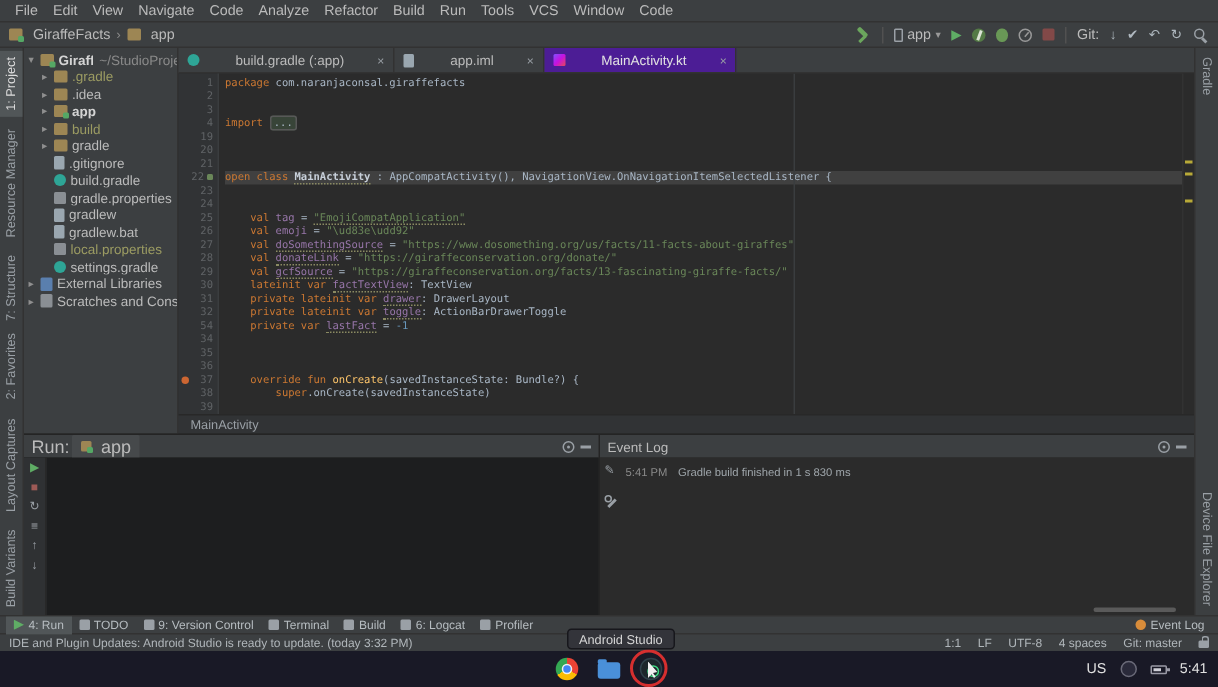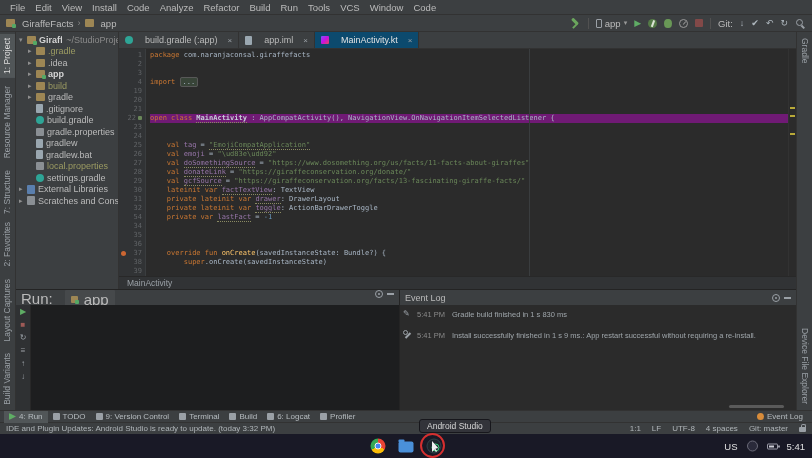--- a/index.html
+++ b/index.html
@@ -63,46 +63,46 @@
 .i-props{background:#8a8f94;width:8px;height:8px}
 .i-lib{background:#5a7fae;width:8px;height:9px}
 .i-scratch{background:#8a8f94;width:8px;height:9px}
 .i-kotlin{background:linear-gradient(135deg,#7f52ff 0%,#c711e1 50%,#e44857 100%);width:8px;height:8px}
 .tlabel{overflow:hidden}
 .tlabel.bold{font-weight:bold;color:#d4d4d4}
 .tlabel.ignored{color:#9b9b62}
 .tpath{color:#8a8a8a;margin-left:4px;overflow:hidden}
 .editor-col{flex:1;display:flex;flex-direction:column;min-width:0}
 .tabbar{height:17px;background:#3c3f41;border-bottom:1px solid #323232;display:flex;align-items:stret;font-size:9px;flex:none}
-.tab{display:flex;align-items:center;gap:9px;padding:0 6px;border-right:1px solid #323232;color:#bbb}
-.tab.active{background:#0c4a6e;color:#e2e2e2}
+.tab{display:flex;align-items:center;gap:21px;padding:0 6px;border-right:1px solid #323232;color:#bbb}
+.tab.active{background:#4c1d95;color:#e2e2e2}
 .closex{color:#9aa0a6;font-size:8px;margin-left:1px}
 .editor{flex:1;display:flex;min-height:0;position:relative;background:#2b2b2b}
 .gutter{width:27px;background:#313335;border-right:1px solid #3a3d3f;font:7px "DejaVu Sans Mono",monospace;color:#606366;text-align:right;padding:2px 3px 0 0;flex:none}
 .gline{height:9px;line-height:9px;position:relative}
 .cls-mark{display:inline-block;width:4px;height:4px;background:#6a8759;border-radius:1px;margin-left:2px}
 .ovr-mark{position:absolute;left:2px;top:2px;width:5px;height:5px;border-radius:50%;background:#cc6632}
 .codearea{flex:1;position:relative;font:7px "DejaVu Sans Mono",monospace;color:#a9b7c6;padding:2px 0 0 4px;white-space:pre;overflow:hidden}
 .codearea::after{content:'';position:absolute;top:0;bottom:0;left:calc(4px + 90ch);width:1px;background:#3a3d3f}
 .cline{height:9px;line-height:9px}
-.cline.caret{background:#701a75}
+.cline.caret{background:#404040}
 .tok.kw{color:#cc7832}
 .tok.st{color:#6a8759}
 .tok.mem{color:#9876aa}
 .tok.mth{color:#ffc66b}
 .tok.num{color:#6897bb}
 .tok.cls{color:#c8d0da;font-weight:bold}
 .tok.fold{background:#384438;border:1px solid #585858;border-radius:2px;padding:0 2px}
 .tok.u{border-bottom:1px dotted #8a8a62}
 .estripe{position:absolute;right:0;top:0;bottom:0;width:8px;background:#2b2b2b;border-left:1px solid #323232}
 .emark{position:absolute;right:1px;width:5px;height:2px;background:#b8a938}
 .ebreadcrumb{height:13px;background:#313335;border-top:1px solid #282828;display:flex;align-items:center;padding:0 8px;font-size:8.5px;color:#9aa0a6;flex:none}
 .bottom-section{height:121px;display:flex;border-top:1px solid #242424;flex:none}
 .runpanel{width:384px;display:flex;flex-direction:column;border-right:1px solid #242424;flex:none}
-.phead2{height:15px;background:#3c3f41;display:flex;align-items:flex-start;gap:12px;padding:0 5px;font-size:15px;flex:none}
+.phead2{height:15px;background:#3c3f41;display:flex;align-items:center;gap:2px;padding:0 5px;font-size:12px;flex:none}
 .runtab{display:flex;align-items:center;gap:3px;background:#46494b;padding:1px 6px;border-radius:1px}
 .run-body{flex:1;display:flex;background:#1d1e1f;min-height:0}
 .run-tools{width:15px;background:#2f3133;border-right:1px solid #282828;display:flex;flex-direction:column;align-items:center;padding-top:3px;gap:5px;font-size:8px;flex:none}
 .rti{line-height:8px;color:#9aa0a6}
 .rti-rerun{color:#5fad65}
 .rti-stop{color:#9d5a56}
 .eventlog{flex:1;display:flex;flex-direction:column;min-width:0}
 .el-head{height:15px;background:#3c3f41;display:flex;align-items:center;padding:0 5px;font-size:9px;gap:4px;flex:none}
 .el-body{flex:1;background:#2b2b2b;display:flex;position:relative;min-height:0}
 .el-gutter{width:15px;flex:none;position:relative}
@@ -132,32 +132,32 @@
 .ic-chrome::after{content:'';position:absolute;inset:4px;background:#4285f4;border:1px solid #f1f1f1;border-radius:50%}
 .ic-files{background:#4a90d9;border-radius:2px;height:11px;margin-top:2px}
 .ic-files::before{content:'';position:absolute;top:-2px;left:0;width:6px;height:3px;background:#4a90d9;border-radius:1px}
 .ic-as{border-radius:50%;background:#1d262b;border:1px solid #30414a}
 .ic-as::after{content:'';position:absolute;left:3.5px;top:3.5px;width:6px;height:6px;border:1.2px solid #3ddc84;border-radius:50%}
 .tb-right{position:absolute;right:7px;top:50%;transform:translateY(-50%);display:flex;align-items:center;gap:9px;font-size:9.5px;color:#e0e0e0}
 .tbcirc{width:11px;height:11px;border:1.5px solid #6a6a78;border-radius:50%;background:#2a2a3a}
 .battery{width:11px;height:6px;border:1px solid #9a9aa6;border-radius:1px;position:relative}
 .battery::before{content:'';position:absolute;inset:1px;right:3px;background:#cfcfd8}
 .battery::after{content:'';position:absolute;right:-3px;top:1px;width:2px;height:2px;background:#9a9aa6}
-.tooltip{position:absolute;left:419px;top:419px;background:#33343a;border:1px solid #17171c;border-radius:3px;padding:1px 7px;font-size:8.5px;color:#d6d6d6;z-index:22}
+.tooltip{position:absolute;left:378px;top:419px;background:#33343a;border:1px solid #17171c;border-radius:3px;padding:1px 7px;font-size:8.5px;color:#d6d6d6;z-index:22}
 .annot{position:absolute;left:420px;top:433px;width:25px;height:25px;border:2px solid #d62f2f;border-radius:50%;z-index:20;pointer-events:none}
 .cursor{position:absolute;left:432px;top:441px;width:8px;height:11px;background:#f0f0f0;clip-path:polygon(0 0,0 100%,30% 78%,50% 100%,64% 93%,42% 70%,78% 64%);z-index:21}
 </style>
 </head>
 <body>
 
 <div class="menubar">
     <span class="mi">File</span>
     <span class="mi">Edit</span>
     <span class="mi">View</span>
-    <span class="mi">Install</span>
+    <span class="mi">Navigate</span>
     <span class="mi">Code</span>
     <span class="mi">Analyze</span>
     <span class="mi">Refactor</span>
     <span class="mi">Build</span>
     <span class="mi">Run</span>
     <span class="mi">Tools</span>
     <span class="mi">VCS</span>
     <span class="mi">Window</span>
     <span class="mi">Code</span>
   </div>
@@ -384,21 +384,20 @@
             <span class="hbar"></span>
           </span>
         </div>
         <div class="el-body">
           <div class="el-gutter">
             <span class="elg1">✎</span>
             <span class="wrench"></span>
           </div>
           <div class="el-entries">
               <div class="el-entry"><span class="el-time">5:41 PM</span><span>Gradle build finished in 1 s 830 ms</span></div>
-              <div class="el-entry"><span class="el-time">5:41 PM</span><span>Install successfully finished in 1 s 9 ms.: App restart successful without requiring a re-install.</span></div>
             </div>
           <span class="hscroll"></span>
         </div>
       </div>
     </div>
   </div>
 
   <div class="stripe stripe-right">
     <div class="sgroup">
         <div class="vlabel">Gradle</div>

